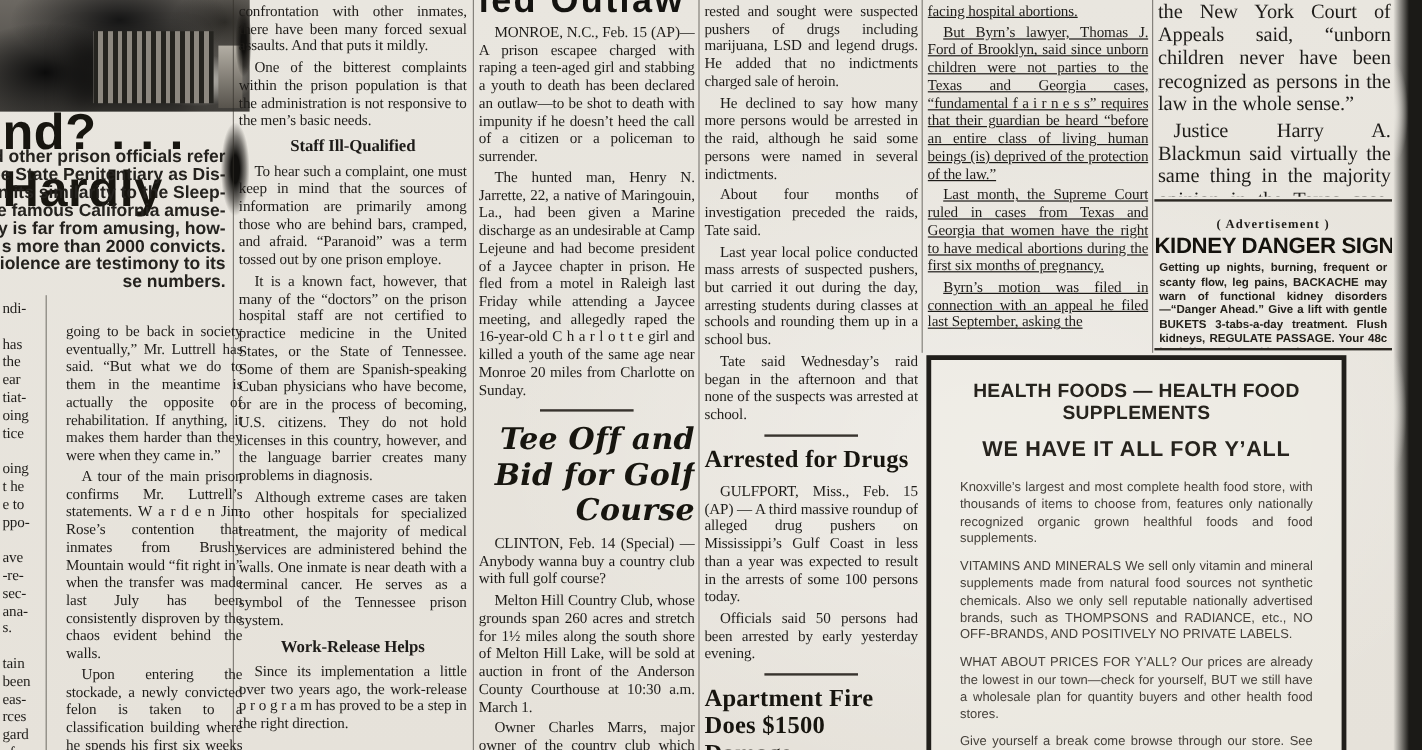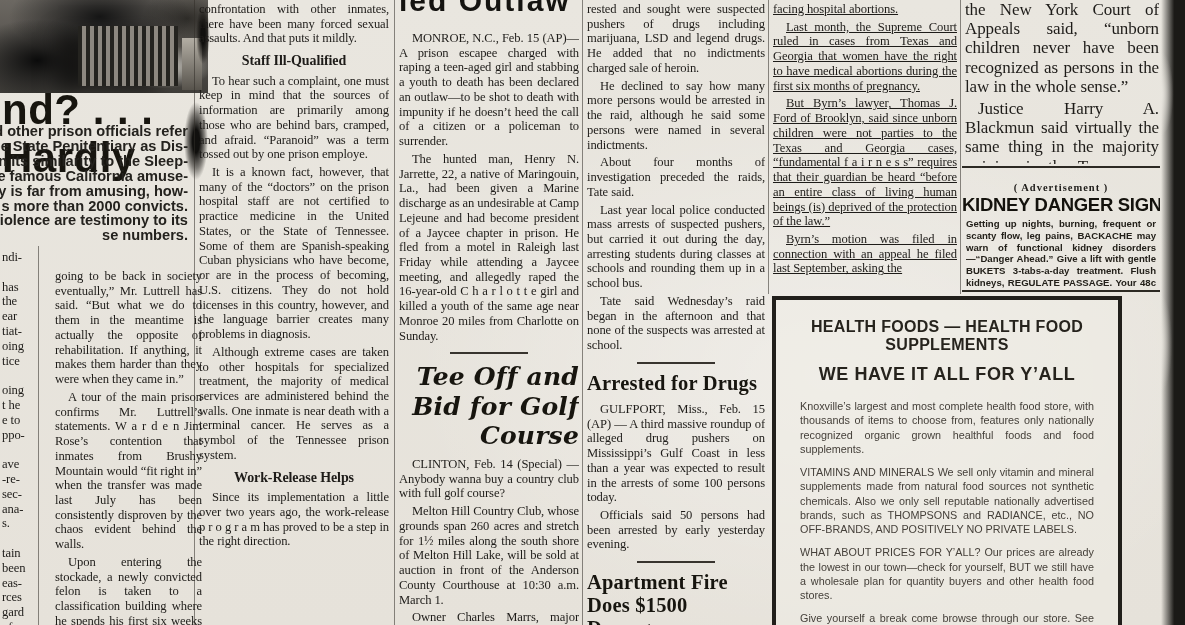--- a/index.html
+++ b/index.html
@@ -63,21 +63,21 @@
     font-family:"Liberation Sans",sans-serif;font-weight:bold;font-size:42px;letter-spacing:.5px;color:#17150f;}
   #intro{position:absolute;left:-58px;top:124px;width:246px;text-align:right;overflow:hidden;}
   #intro .line{white-space:nowrap;font-family:"Liberation Sans",sans-serif;
     font-weight:700;font-size:14.6px;line-height:14.9px;color:#24221e;}
   #col1-main{left:55px;top:249px;width:147px;height:376px;overflow:hidden;margin-top:20px;}
   #col2{left:199px;top:2px;width:190px;height:623px;overflow:hidden;}
   #col3{left:399px;top:0;width:180px;height:625px;overflow:hidden;}
   #col4{left:587px;top:2px;width:178px;height:623px;overflow:hidden;}
   #col5{left:773px;top:2px;width:184px;height:292px;overflow:hidden;text-decoration:underline;}
   #col6{left:965px;top:0;width:194px;height:164px;overflow:hidden;font-size:17px;line-height:1.13;}
-  .cutoff{height:17px;overflow:hidden;position:relative;margin-bottom:14px;}
+  .cutoff{height:17px;overflow:hidden;position:relative;margin-bottom:3px;}
   .cutoff span{display:block;margin-top:-17px;font-family:"Liberation Sans",sans-serif;
     font-weight:bold;font-size:30px;letter-spacing:2px;color:#141310;}
   .teeoff{margin:2px 0 6px;font-family:"DejaVu Serif",serif;font-style:italic;font-weight:bold;
     font-size:25px;line-height:1.18;text-align:right;letter-spacing:.2px;color:#17150f;}
   .sans-head{margin:4px 0 7px;font-family:Liberation Serif, serif;font-weight:bold;
     font-size:20.5px;line-height:1.12;text-align:left;letter-spacing:.2px;color:#17150f;}
   
   #kidney{position:absolute;left:962px;top:166px;width:198px;height:126px;
     border-top:2px solid #2c2923;border-bottom:2px solid #2c2923;padding-top:14px;box-sizing:border-box;overflow:hidden;}
   #kidney .tag{text-align:center;font-weight:bold;font-size:10.5px;letter-spacing:1px;}
@@ -153,20 +153,21 @@
       <div class="frag">of</div>
     </div>
   <div id="col1-main" class="col">
       <p class="blk pn">going to be back in society eventually,” Mr. Luttrell has said. “But what we do to them in the meantime is actually the opposite of rehabilitation. If anything, it makes them harder than they were when they came in.”</p>
       <p class="blk p">A tour of the main prison confirms Mr. Luttrell’s statements. W a r d e n Jim Rose’s contention that inmates from Brushy Mountain would “fit right in” when the transfer was made last July has been consistently disproven by the chaos evident behind the walls.</p>
       <p class="blk p">Upon entering the stockade, a newly convicted felon is taken to a classification building where he spends his first six weeks of prison life. His sleeping quarters are shared by anywhere from 200 to 300 convicts, some of them coming in for their second, third, fourth, or fifth term. Offenders coming in for the first time, usually under 20 years of</p>
     </div>
 
   <div id="col2" class="col">
       <p class="blk pn">confrontation with other inmates, there have been many forced sexual assaults. And that puts it mildly.</p>
+      <p class="blk p">One of the bitterest complaints within the prison population is that the administration is not responsive to the men’s basic needs.</p>
       <p class="blk h">Staff Ill-Qualified</p>
       <p class="blk p">To hear such a complaint, one must keep in mind that the sources of information are primarily among those who are behind bars, cramped, and afraid. “Paranoid” was a term tossed out by one prison employe.</p>
       <p class="blk p">It is a known fact, however, that many of the “doctors” on the prison hospital staff are not certified to practice medicine in the United States, or the State of Tennessee. Some of them are Spanish-speaking Cuban physicians who have become, or are in the process of becoming, U.S. citizens. They do not hold licenses in this country, however, and the language barrier creates many problems in diagnosis.</p>
       <p class="blk p">Although extreme cases are taken to other hospitals for specialized treatment, the majority of medical services are administered behind the walls. One inmate is near death with a terminal cancer. He serves as a symbol of the Tennessee prison system.</p>
       <p class="blk h">Work-Release Helps</p>
       <p class="blk p">Since its implementation a little over two years ago, the work-release p r o g r a m has proved to be a step in the right direction.</p>
     </div>
 
   <div id="col3" class="col">
     <div class="cutoff">
@@ -199,22 +200,22 @@
         <p class="blk p">GULFPORT, Miss., Feb. 15 (AP) — A third massive roundup of alleged drug pushers on Mississippi’s Gulf Coast in less than a year was expected to result in the arrests of some 100 persons today.</p>
         <p class="blk p">Officials said 50 persons had been arrested by early yesterday evening.</p>
       </div>
     <div class="story-divider"></div>
     <h3 class="sans-head">Apartment Fire Does $1500 Damage</h3>
 
   </div>
 
   <div id="col5" class="col">
       <p class="blk pn">facing hospital abortions.</p>
+      <p class="blk p">But Byrn’s lawyer, Thomas J. Ford of Brooklyn, said since unborn children were not parties to the Texas and Georgia cases, “fundamental f a i r n e s s” requires that their guardian be heard “before an entire class of living human beings (is) deprived of the protection of the law.”</p>
       <p class="blk p">Last month, the Supreme Court ruled in cases from Texas and Georgia that women have the right to have medical abortions during the first six months of pregnancy.</p>
-      <p class="blk p">But Byrn’s lawyer, Thomas J. Ford of Brooklyn, said since unborn children were not parties to the Texas and Georgia cases, “fundamental f a i r n e s s” requires that their guardian be heard “before an entire class of living human beings (is) deprived of the protection of the law.”</p>
       <p class="blk p">Byrn’s motion was filed in connection with an appeal he filed last September, asking the</p>
     </div>
 
   <div id="col6" class="col">
       <p class="blk pn">the New York Court of Appeals said, “unborn children never have been recognized as persons in the law in the whole sense.”</p>
       <p class="blk p">Justice Harry A. Blackmun said virtually the same thing in the majority opinion in the Texas case. But the Byrn motion argued that the court should not rule on his appeal without direct argument on the issue in behalf of the unborn.</p>
     </div>
 
   <div id="kidney">
     <div class="tag">( Advertisement )</div>

